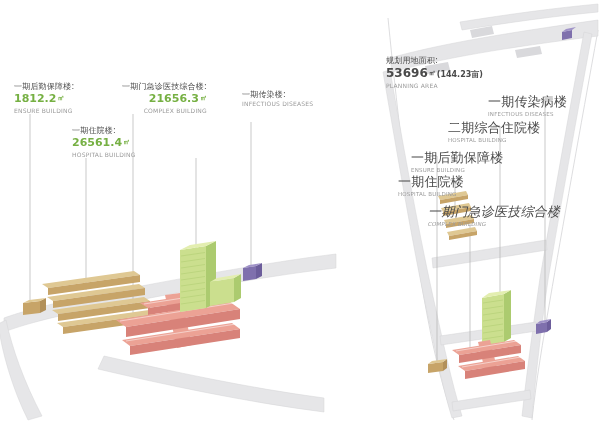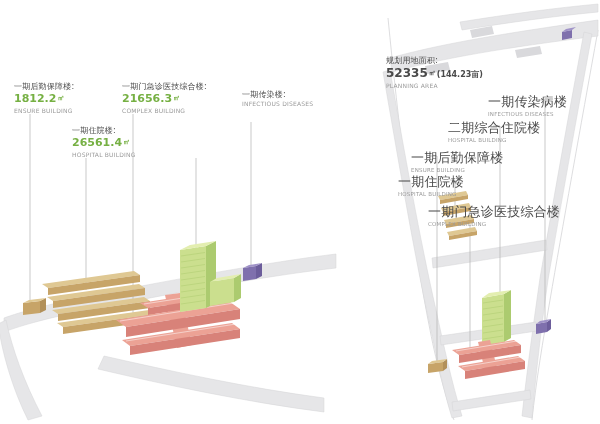--- a/index.html
+++ b/index.html
@@ -185,41 +185,41 @@
       </g>
     </g>
   </svg>
 
   <div class="lbl" style="left:14px;top:82px;">
     <div class="cn">一期后勤保障楼:</div>
     <div class="val"><span>1812.2</span><span class="unit">㎡</span></div>
     <div class="en">ENSURE BUILDING</div>
   </div>
 
-  <div class="lbl" style="left:122px;top:82px;">
+  <div class="lbl" style="left:122px;top:82px;text-align:right;">
     <div class="cn">一期门急诊医技综合楼:</div>
     <div class="val"><span>21656.3</span><span class="unit">㎡</span></div>
     <div class="en">COMPLEX BUILDING</div>
   </div>
 
   <div class="lbl" style="left:242px;top:90px;">
     <div class="cn">一期传染楼:</div>
     <div class="en">INFECTIOUS DISEASES</div>
   </div>
 
   <div class="lbl" style="left:72px;top:126px;">
     <div class="cn">一期住院楼:</div>
     <div class="val"><span>26561.4</span><span class="unit">㎡</span></div>
     <div class="en">HOSPITAL BUILDING</div>
   </div>
 
 
   <div class="lbl planning" style="left:386px;top:56px;">
     <div class="cn">规划用地面积:</div>
-    <div class="val"><span>52335</span><span class="unit">㎡</span><span class="extra">(144.23亩)</span></div>
+    <div class="val"><span>53696</span><span class="unit">㎡</span><span class="extra">(144.23亩)</span></div>
     <div class="en">PLANNING AREA</div>
   </div>
 
   <div class="lbl rsmall" style="left:488px;top:94px;">
     <div class="cn">一期传染病楼</div>
     <div class="en">INFECTIOUS DISEASES</div>
   </div>
 
   <div class="lbl rsmall" style="left:448px;top:120px;">
     <div class="cn">二期综合住院楼</div>
@@ -229,18 +229,18 @@
   <div class="lbl rsmall" style="left:380px;top:150px;margin-left:31px;">
     <div class="cn">一期后勤保障楼</div>
     <div class="en">ENSURE BUILDING</div>
   </div>
 
   <div class="lbl rsmall" style="left:398px;top:174px;">
     <div class="cn">一期住院楼</div>
     <div class="en">HOSPITAL BUILDING</div>
   </div>
 
-  <div class="lbl rsmall" style="left:428px;top:204px;">
+  <div class="lbl rsmall" style="left:428px;top:204px;font-style:italic;">
     <div class="cn">一期门急诊医技综合楼</div>
     <div class="en">COMPLEX BUILDING</div>
   </div>
 
 </div>
 
 </body></html>

